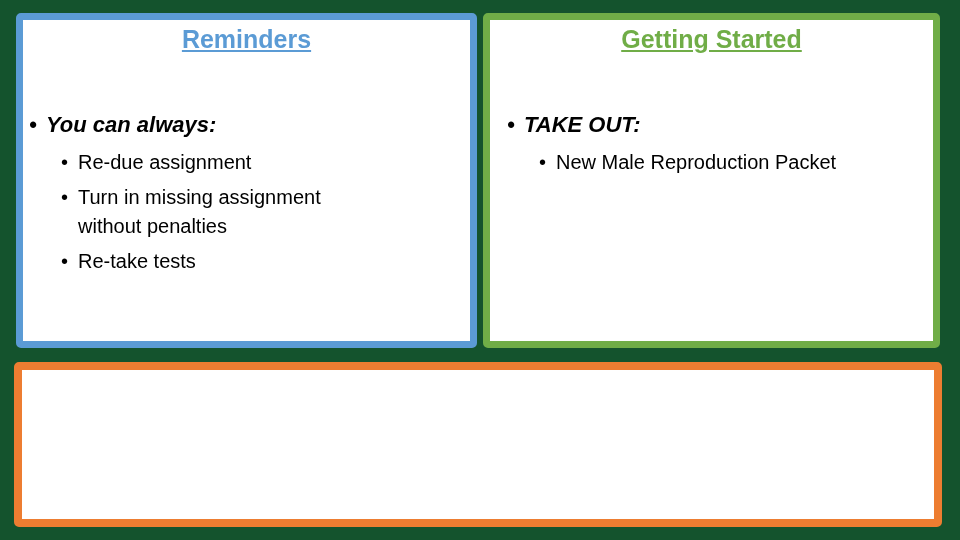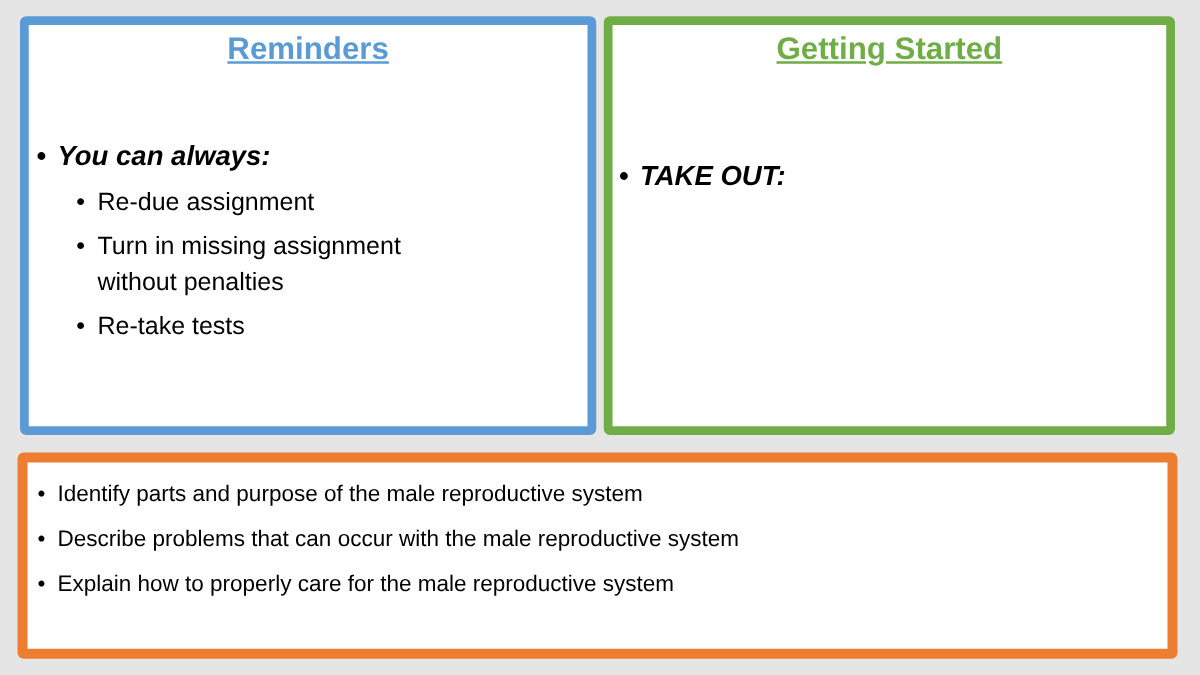--- a/index.html
+++ b/index.html
@@ -5,21 +5,21 @@
   html, body {
     margin: 0;
     padding: 0;
     background: #ffffff;
     font-family: "Liberation Sans", sans-serif;
   }
   .slide {
     position: relative;
     width: 960px;
     height: 540px;
-    background: #e5e5e5;
+    background: #14532d;
     overflow: hidden;
   }
   .panel {
     position: absolute;
     box-sizing: border-box;
     background: #ffffff;
     border-radius: 5px;
   }
   .panel-reminders {
     left: 16px; top: 13px;
@@ -43,21 +43,21 @@
     font-weight: bold;
     line-height: 1.2;
     text-decoration: underline;
   }
   .panel-reminders .panel-title      { color: var(--blue, #5B9BD5); }
   .panel-getting-started .panel-title{ color: var(--green, #70AD47); text-align: center; }
   .panel-objectives .panel-title     { margin-top: 0; color: var(--orange, #ED7D31); }
 
   .content { color: #000000; }
   .panel-reminders .content       { margin-top: 56px; padding-left: 6px; }
-  .panel-getting-started .content { margin-top: 72px; padding-left: 5px; }
+  .panel-getting-started .content { margin-top: 56px; padding-left: 17px; }
 
   .li {
     position: relative;
     padding-left: 17px;
   }
   .li::before {
     content: "\2022";
     position: absolute;
     left: 0;
     top: 0;
@@ -103,24 +103,22 @@
         <div class="li">Turn in missing assignment without penalties</div>
         <div class="li">Re-take tests</div>
       </div>
     </div>
   </section>
 
   <section class="panel panel-getting-started">
     <h2 class="panel-title">Getting Started</h2>
     <div class="content">
       <div class="li lvl1">TAKE OUT:</div>
+      <div class="lvl2">
+        <div class="li">New Male Reproduction Packet</div>
+      </div>
     </div>
   </section>
 
   <section class="panel panel-objectives">
-    <div class="content obj-list">
-      <div class="li">Identify parts and purpose of the male reproductive system</div>
-      <div class="li">Describe problems that can occur with the male reproductive system</div>
-      <div class="li">Explain how to properly care for the male reproductive system</div>
-    </div>
   </section>
 
 </div>
 
 </body></html>

